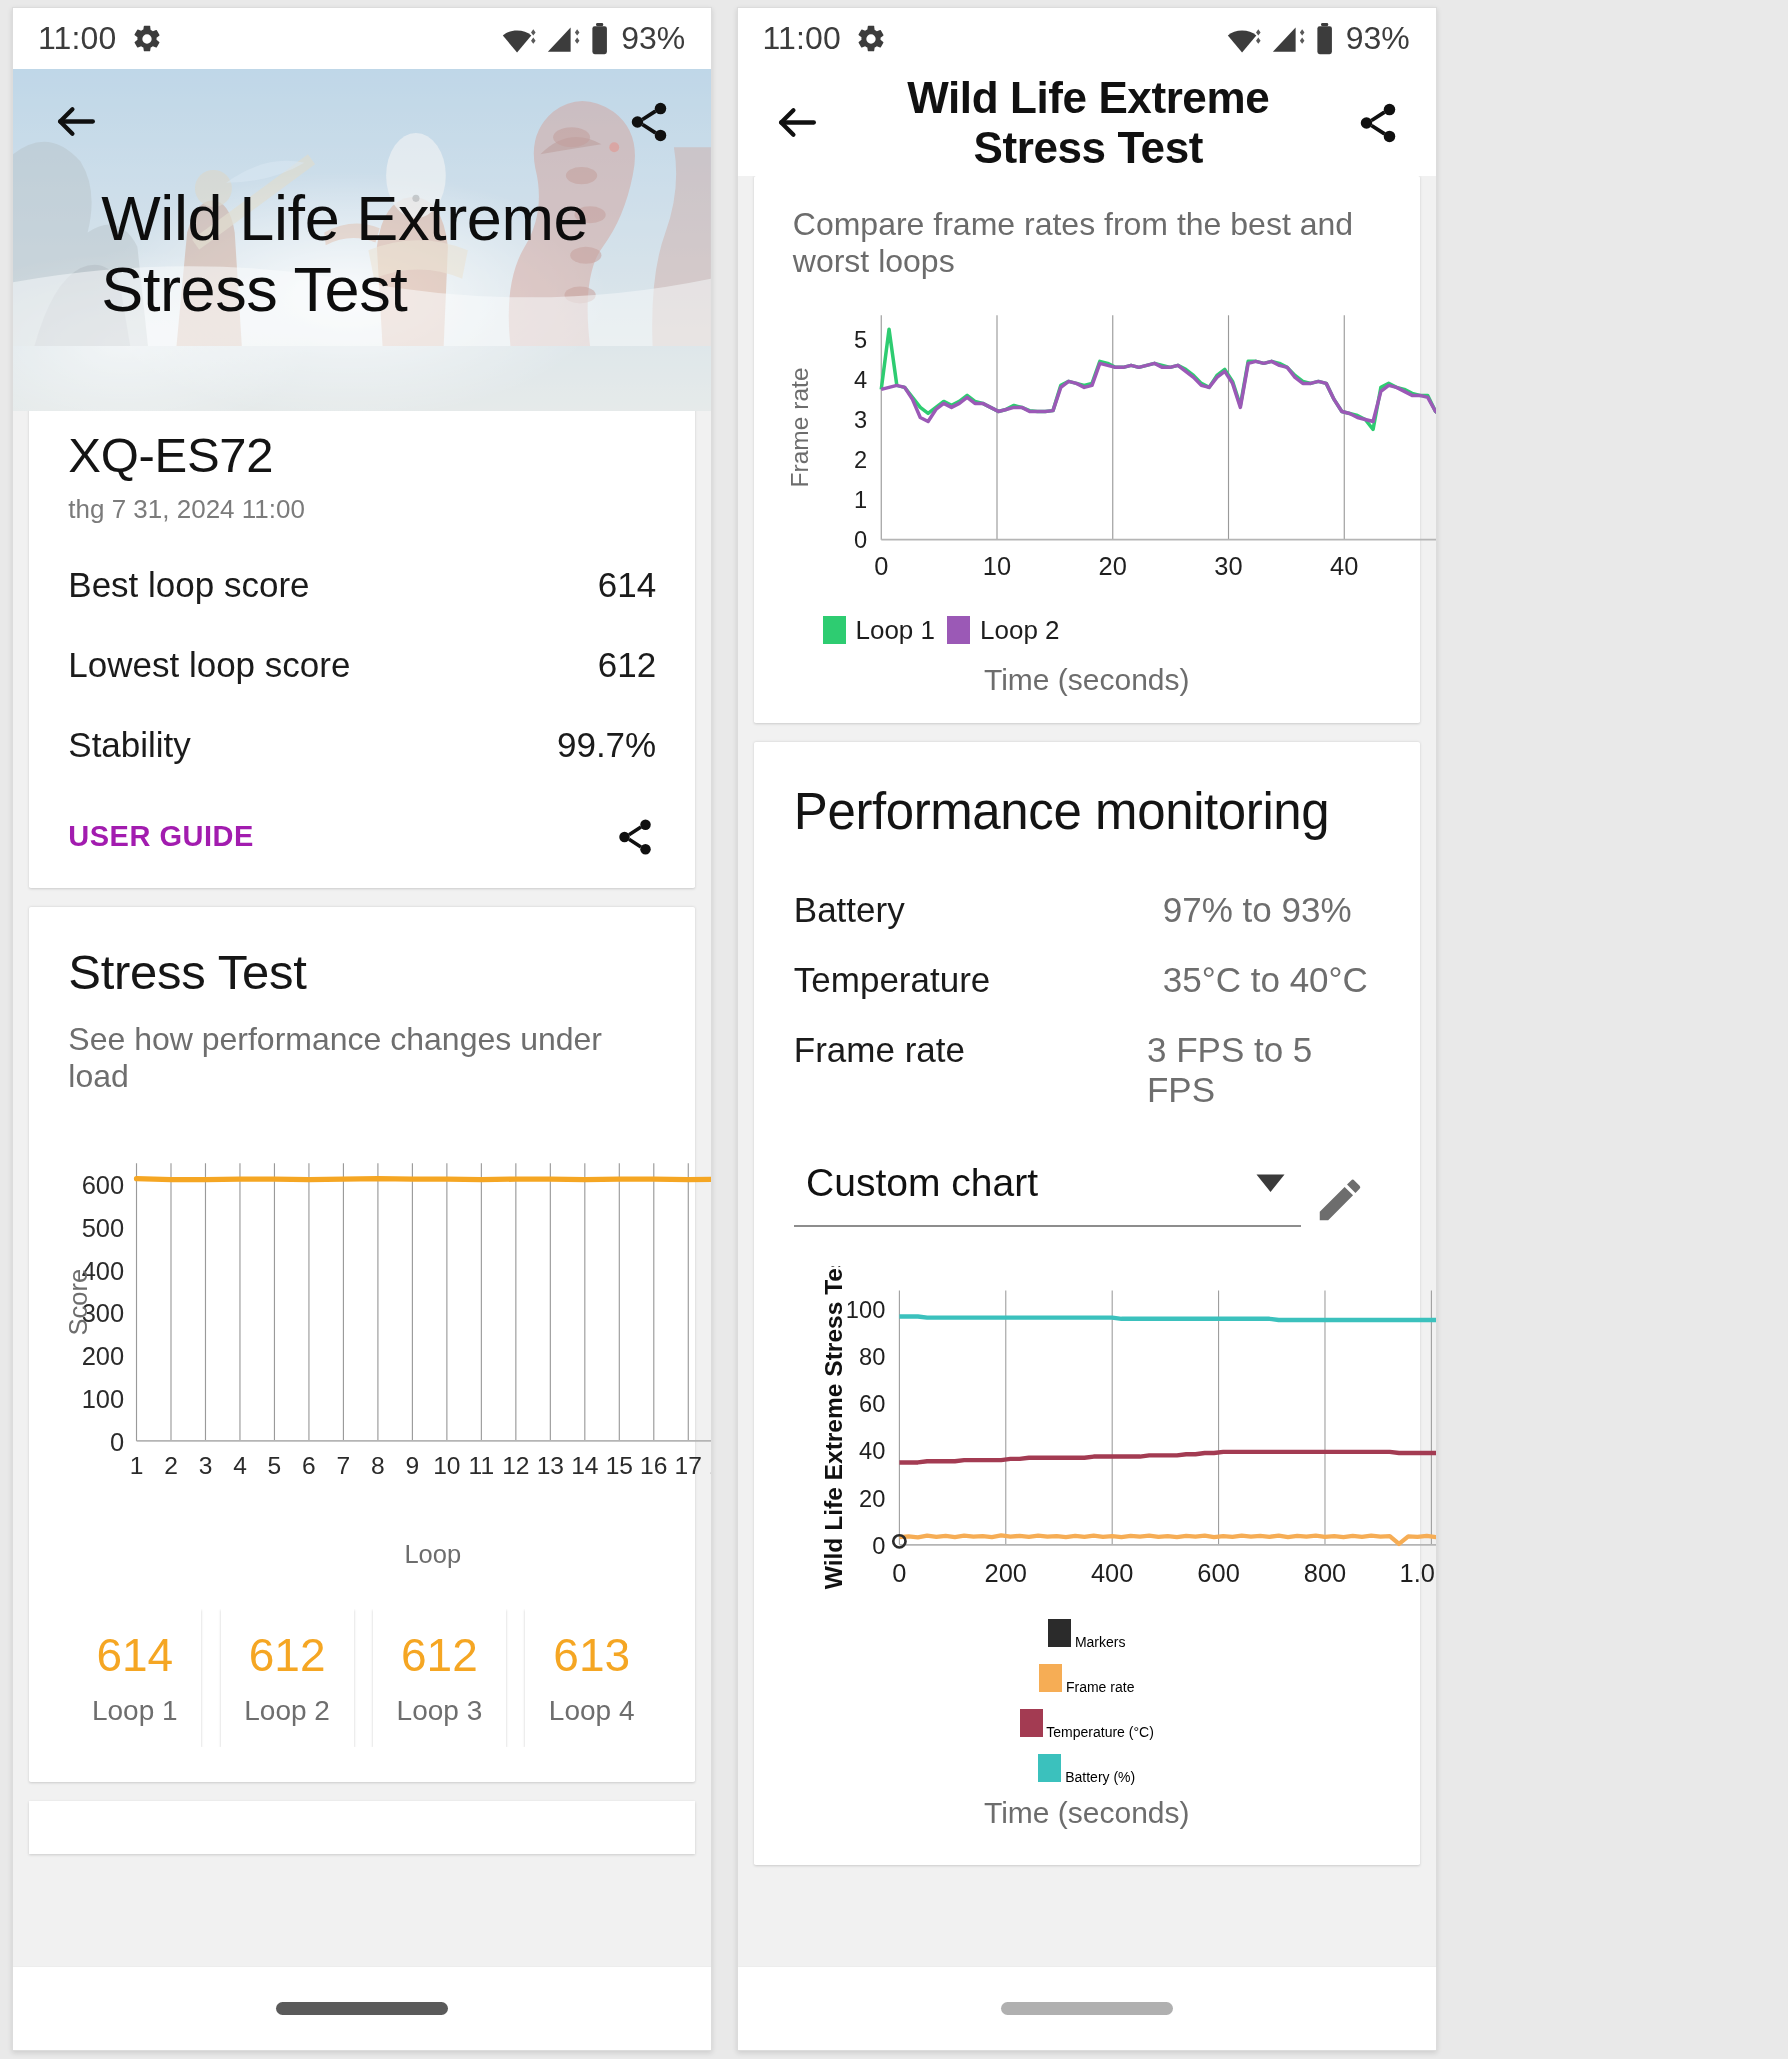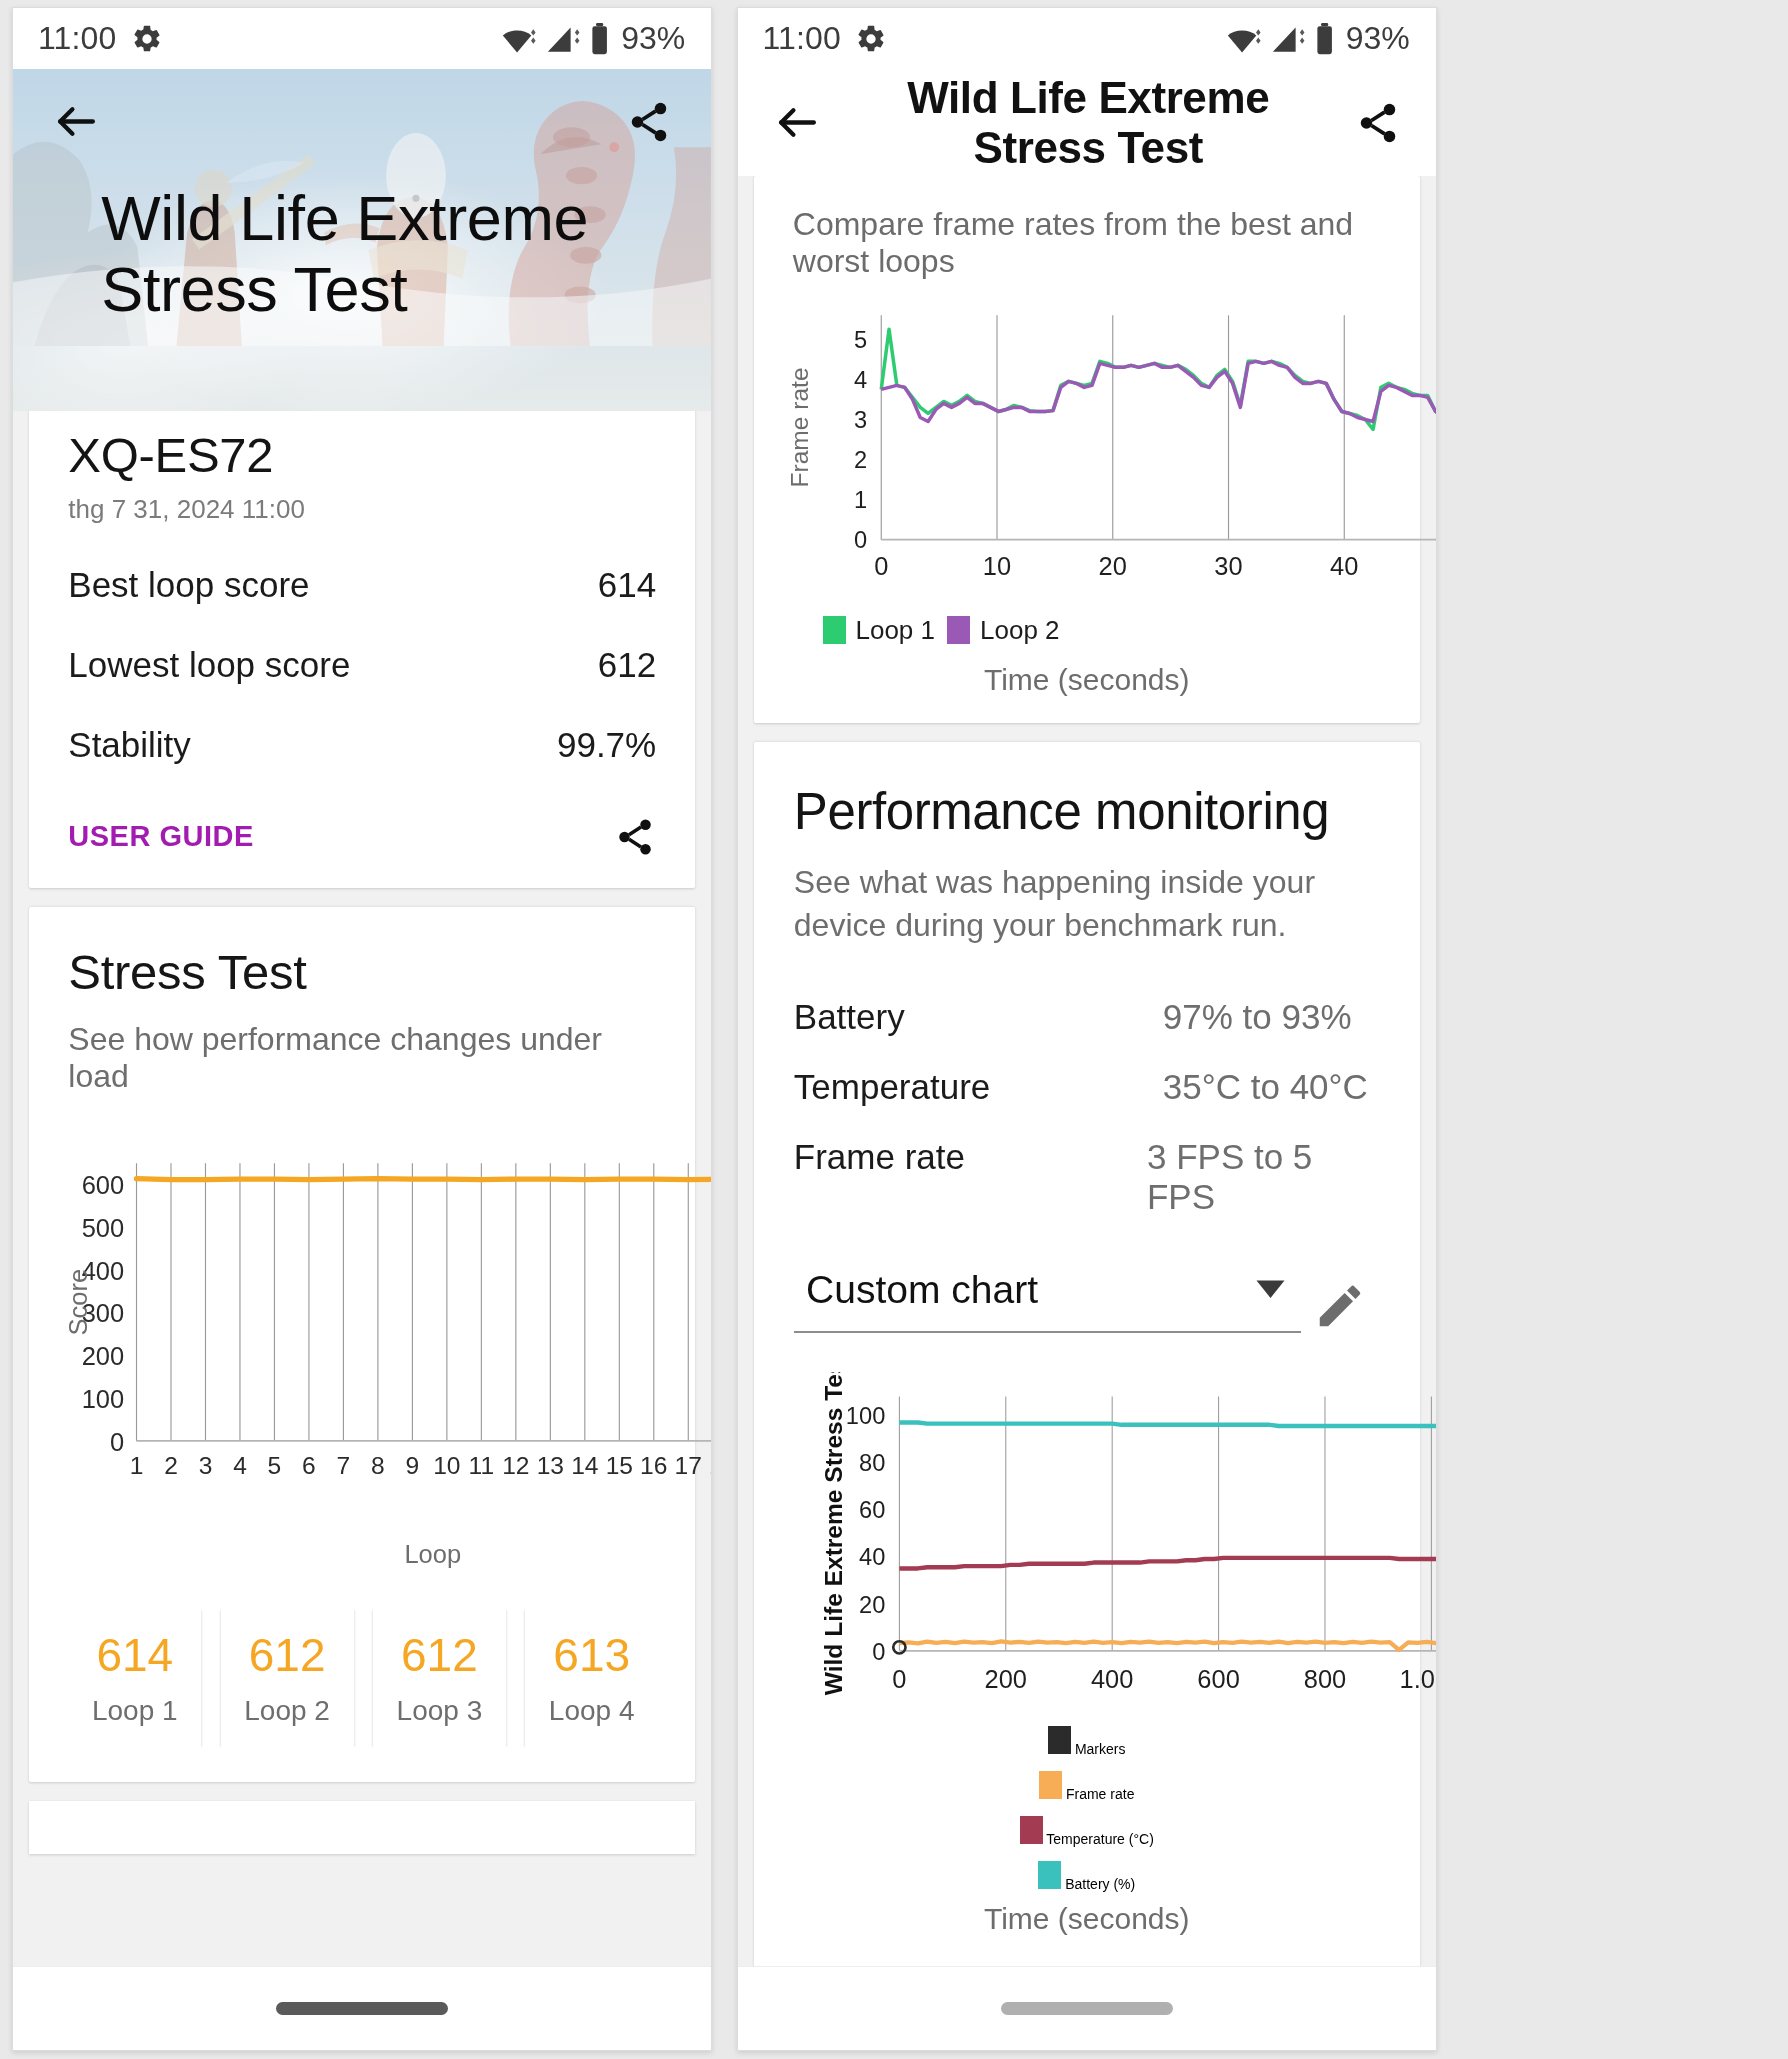--- a/index.html
+++ b/index.html
@@ -456,21 +456,20 @@
           <span class="item">
             <span class="swatch" style="background:#9b59b6"></span>
             <span class="ltext">Loop 2</span>
           </span>
         </div>
         <div class="axis-label-x" style="margin-top:17.6px;font-size:30px;">Time (seconds)</div>
       </div>
 
       <div class="card pm-card">
         <div class="pm-title">Performance monitoring</div>
-        <div class="pm-sub">See what was happening inside your device during your benchmark run.</div>
 
         <div class="pm-row" style="margin-top:49px;">
           <span class="k">Battery</span>
           <span class="v">97% to 93%</span>
         </div>
         <div class="pm-row">
           <span class="k">Temperature</span>
           <span class="v">35°C to 40°C</span>
         </div>
         <div class="pm-row">

